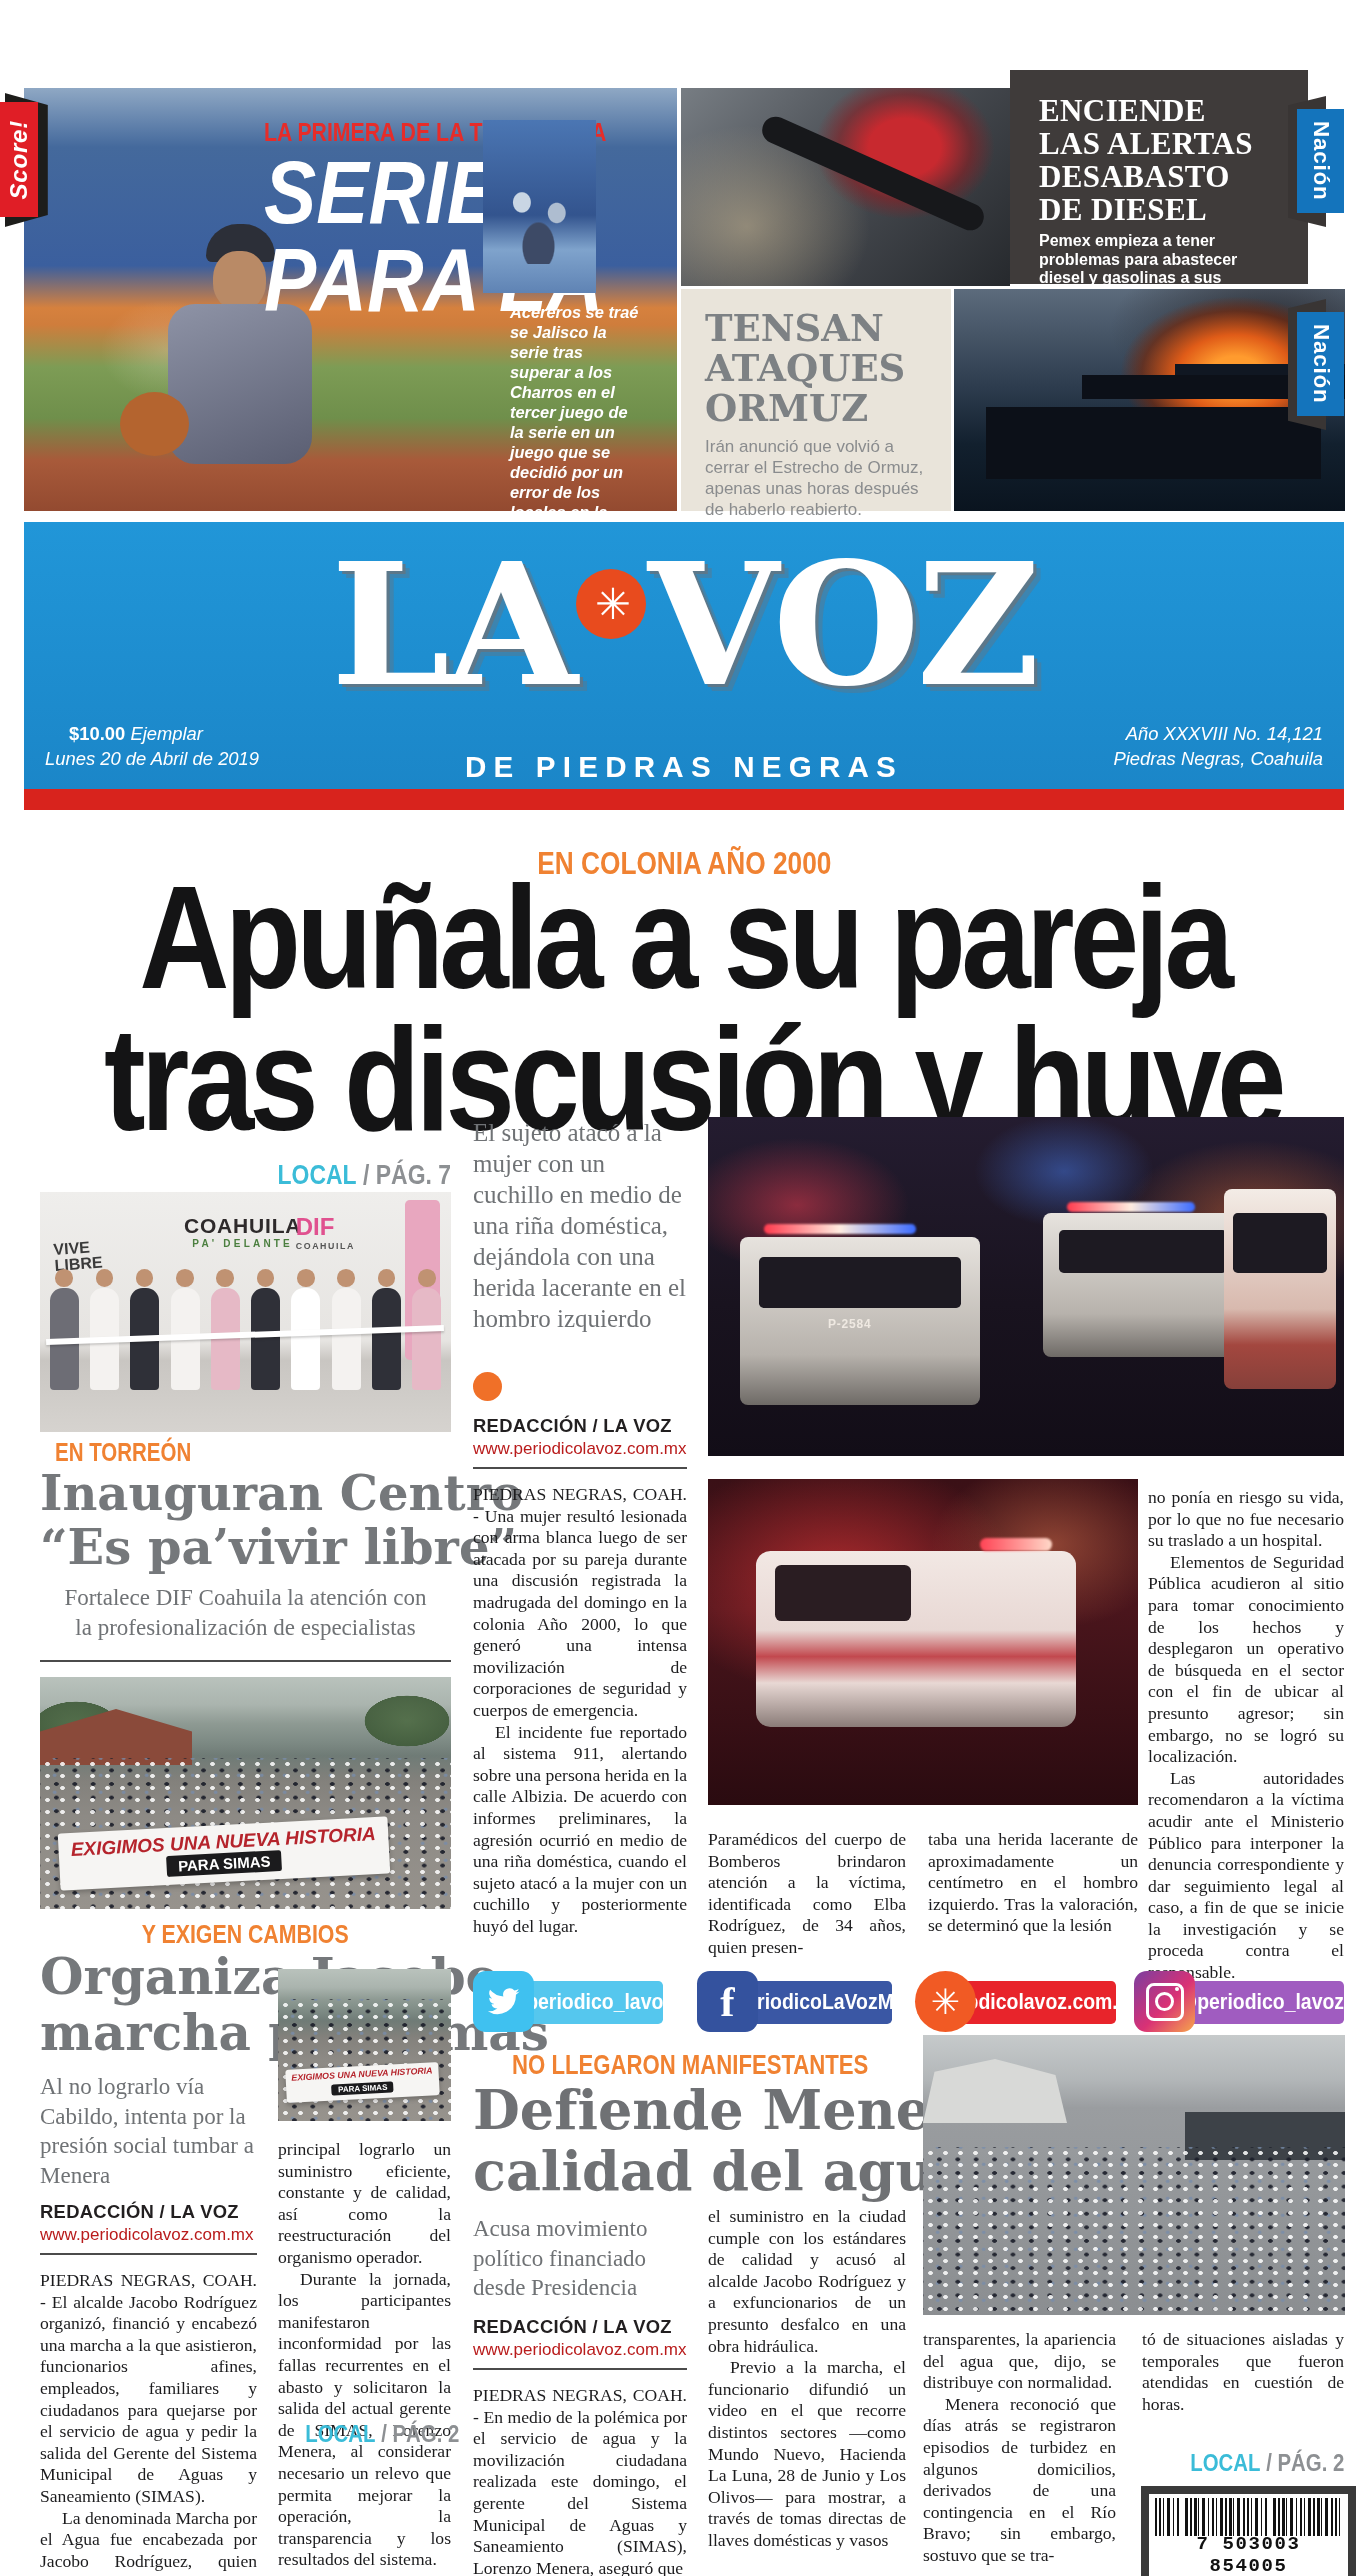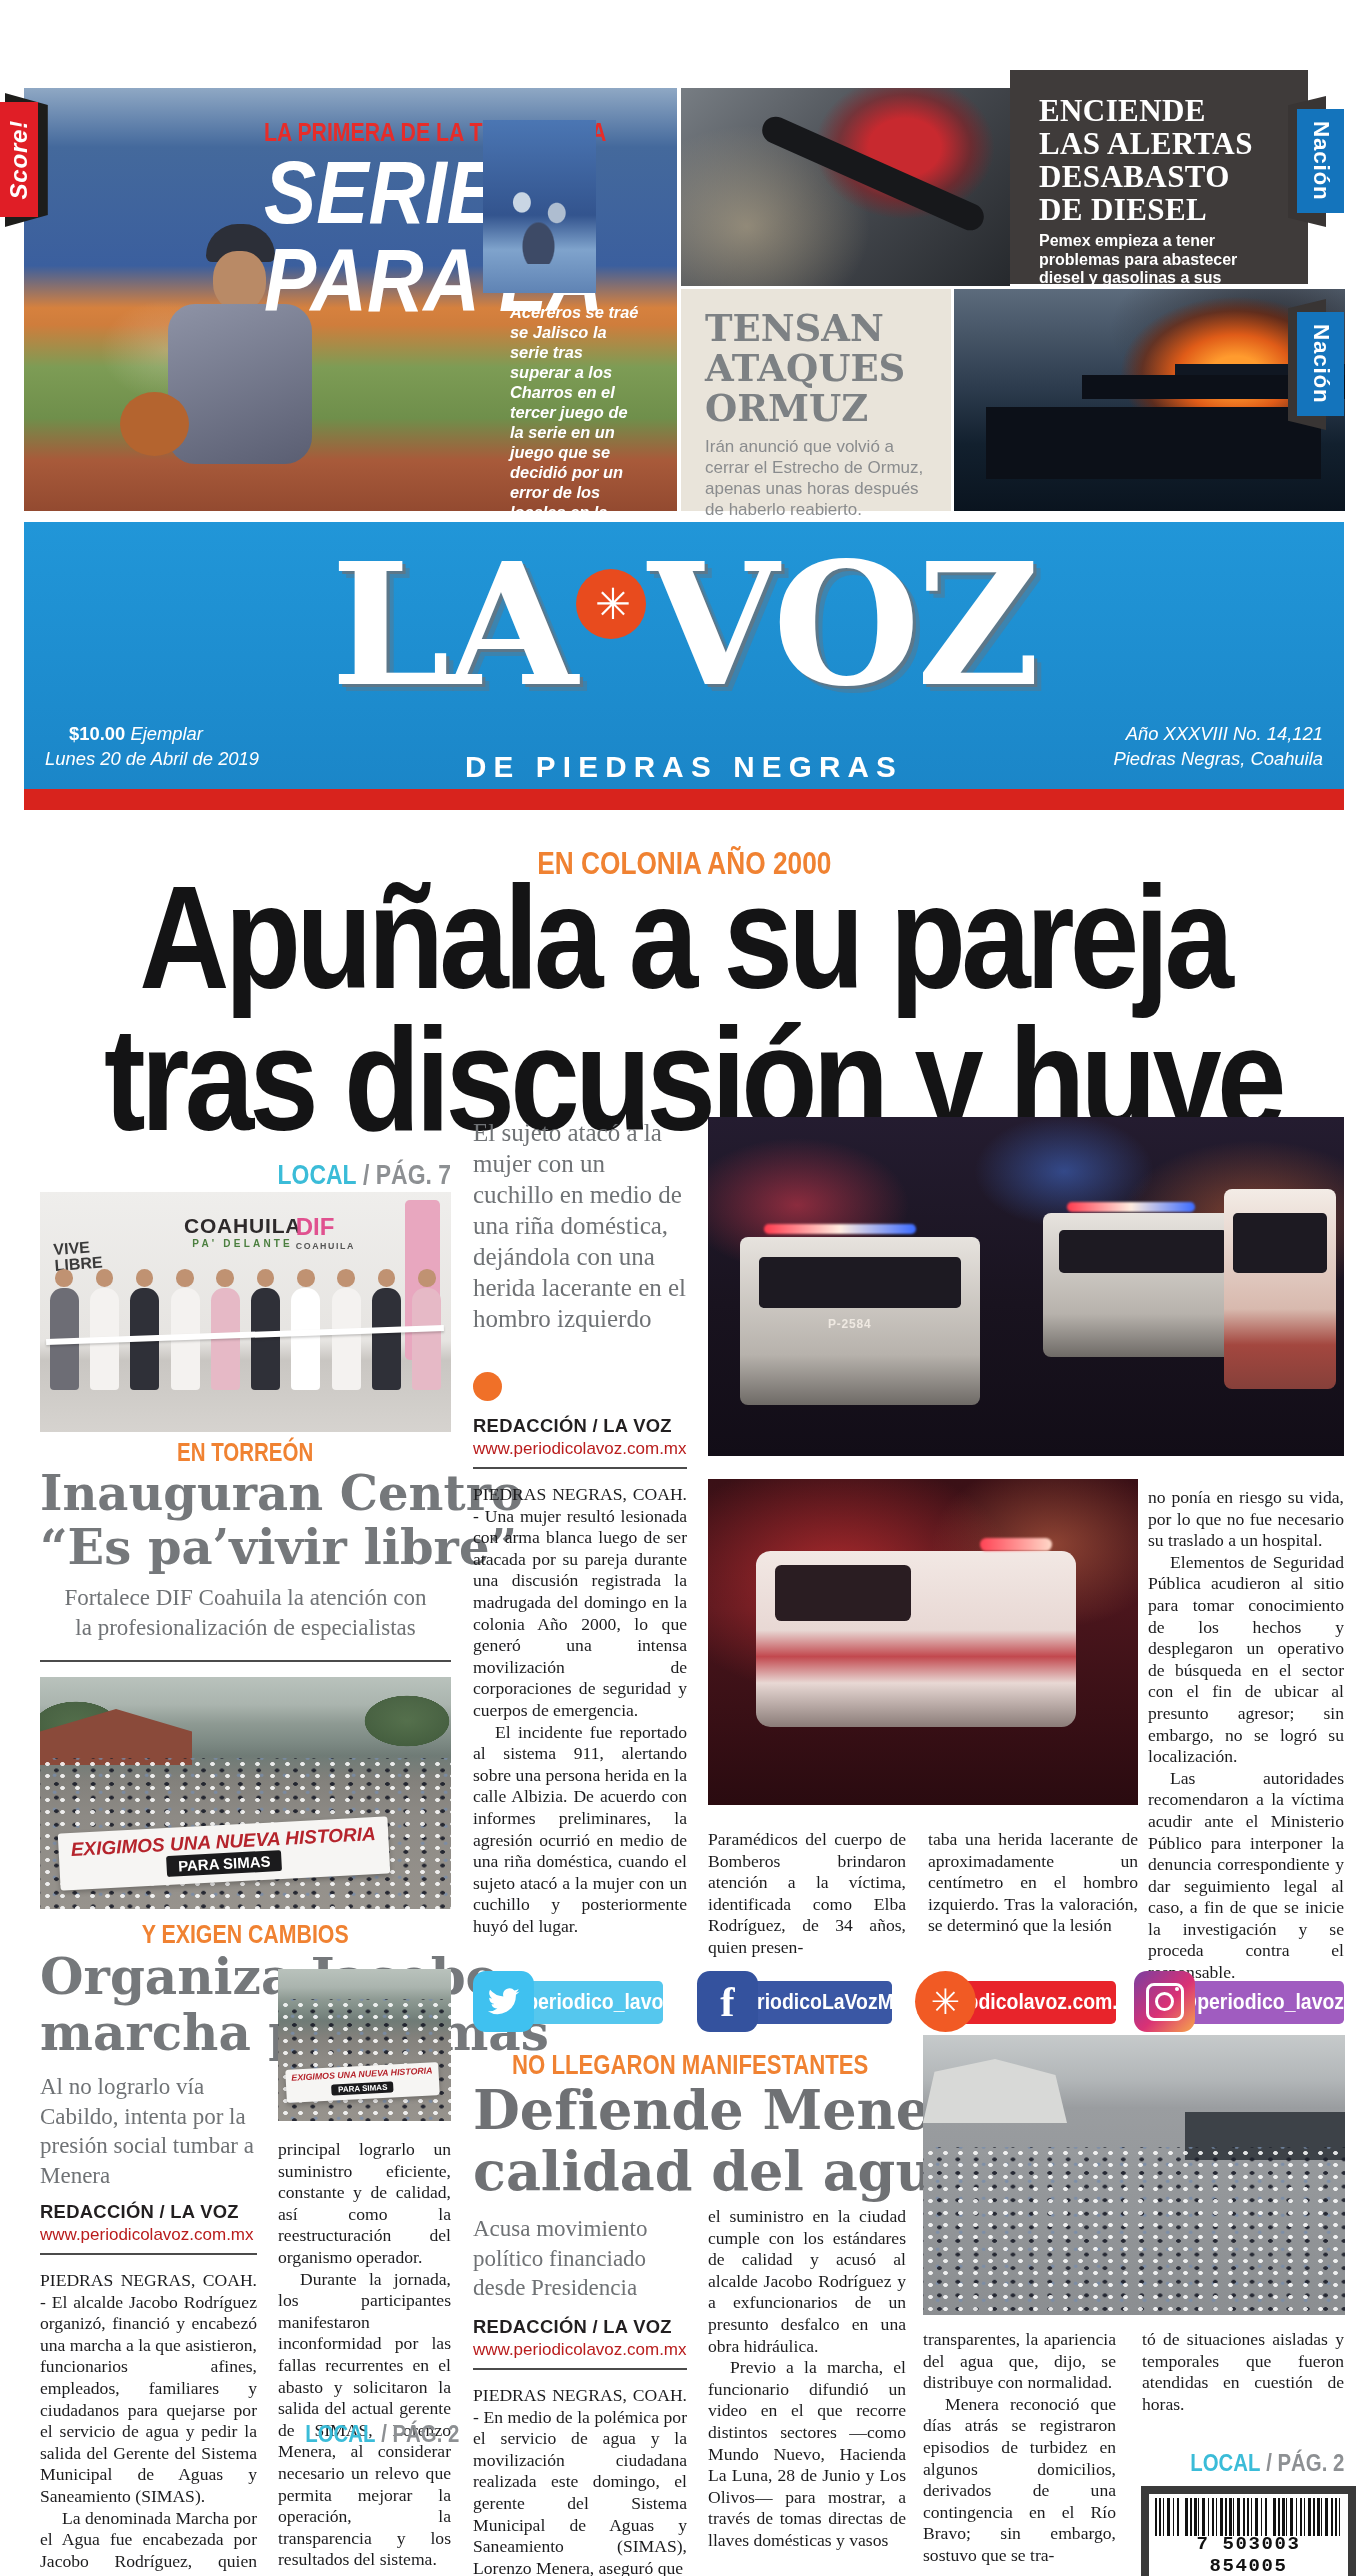--- a/index.html
+++ b/index.html
@@ -275,21 +275,21 @@
         <i class="fig"></i>
         <i class="fig"></i>
         <i class="fig"></i>
         <i class="fig"></i>
         <i class="fig"></i>
         <i class="fig"></i>
         <i class="fig"></i>
     </div>
     <div class="ribbon"></div>
   </div>
-  <div class="kicker" style="position:absolute;left:40px;top:1438px;width:411px;text-align:center;font-size:25px;"><span>EN TORREÓN</span></div>
+  <div class="kicker" style="position:absolute;left:40px;top:1438px;width:411px;text-align:left;font-size:25px;"><span>EN TORREÓN</span></div>
   <div class="gray-head" style="position:absolute;left:40px;top:1465px;width:411px;font-size:48px;">Inauguran Centro</div>
   <div class="gray-head" style="position:absolute;left:40px;top:1519px;width:411px;font-size:48px;">“Es pa’vivir libre”</div>
   <div class="standfirst" style="position:absolute;left:40px;top:1583px;width:411px;text-align:center;font-size:23px;line-height:29.6px;">
     <span>Fortalece DIF Coahuila la atención con</span><br><span>la profesionalización de especialistas</span>
   </div>
   <div class="rule" style="left:40px;top:1660px;width:411px;"></div>
 
   <div class="photo ph-march" style="left:40px;top:1677px;width:411px;height:232px;">
     <div class="march-trees"></div>
     <div class="march-house"></div>

